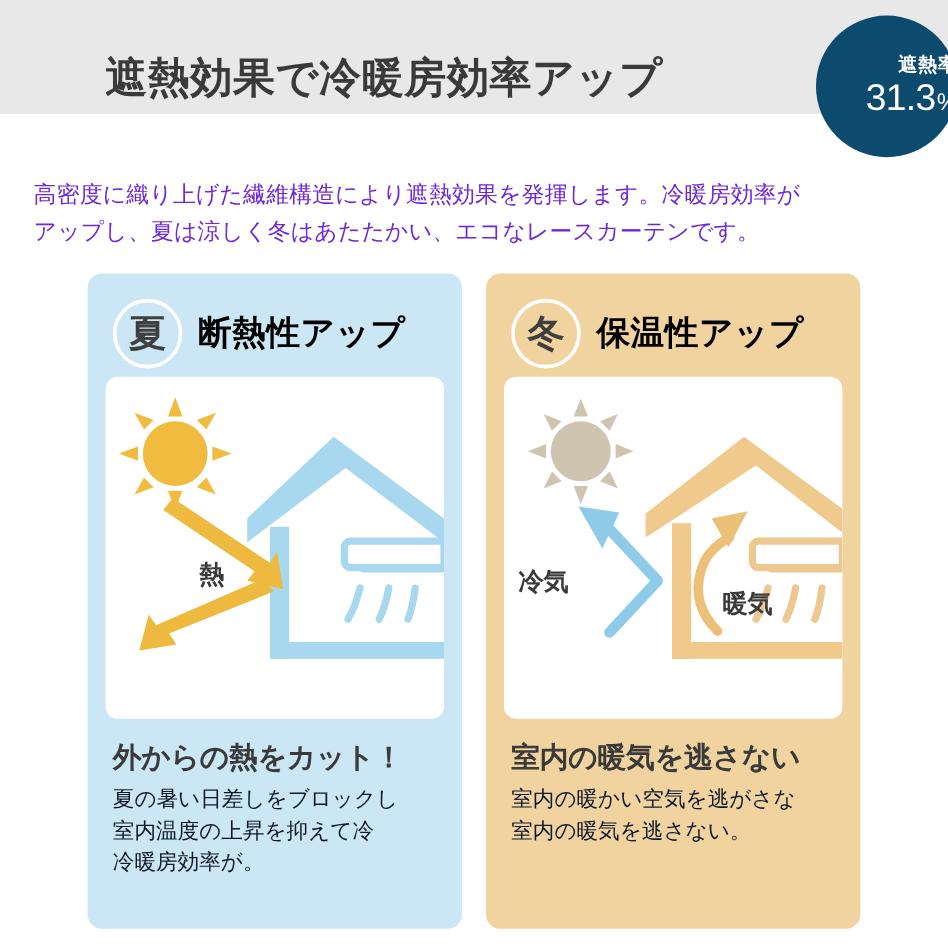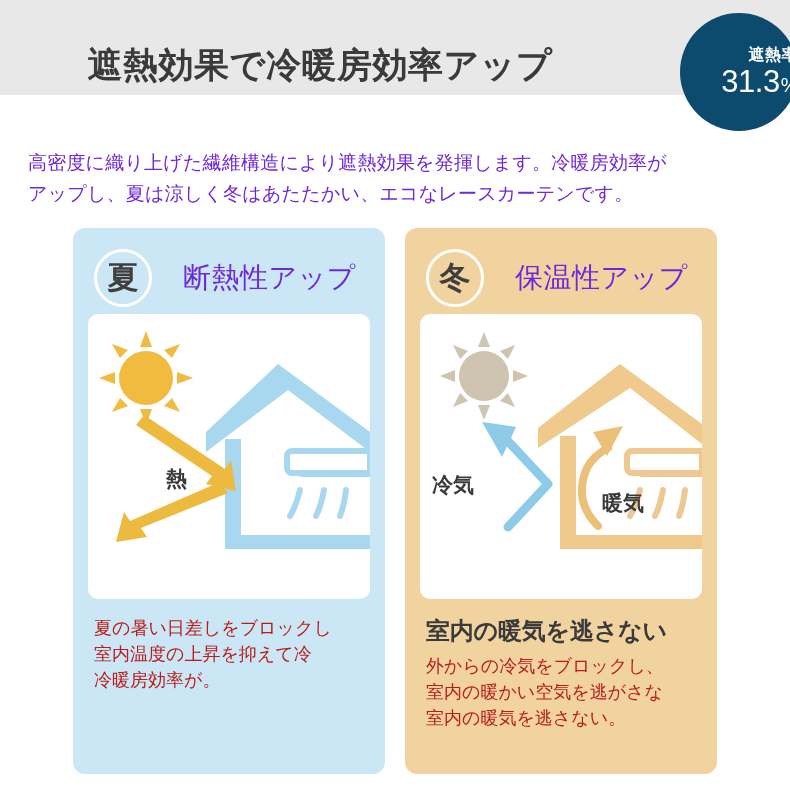--- a/index.html
+++ b/index.html
@@ -117,24 +117,24 @@
     border: 3px solid #ffffff;
     display: flex;
     align-items: center;
     justify-content: center;
     font-size: 31px;
     font-weight: bold;
     color: #3f3f3f;
     box-sizing: border-box;
   }
   .panel-head-title {
-    margin-left: 31px;
+    margin-left: 13px;
     font-size: 28px;
-    font-weight: normal;
-    color: #6d28d9;
+    font-weight: bold;
+    color: #000000;
     letter-spacing: 0.5px;
     white-space: nowrap;
   }
 
   .illustration {
     background: #ffffff;
     border-radius: 10px;
     height: 285px;
     position: relative;
     overflow: hidden;
@@ -147,21 +147,21 @@
     font-size: 24px;
     font-weight: bold;
     color: #3a3a3a;
     letter-spacing: -0.2px;
     white-space: nowrap;
     margin-bottom: 6px;
   }
   .foot-body {
     font-size: 18px;
     line-height: 1.45;
-    color: #b91c1c;
+    color: #0f172a;
     letter-spacing: 0px;
   }
 
   .illo-svg { display: block; width: 100%; height: 100%; }
 </style>
 </head>
 <body>
 
 <div class="header-band">
   <div class="header-title">遮熱効果で冷暖房効率アップ</div>
@@ -225,20 +225,21 @@
 
         <g fill="#eeb93f">
           <polygon points="132,168 140,179 53,214 59,223 28,228 36,198 42,207"></polygon>
         </g>
 
         <text x="78" y="172" font-family="'Liberation Sans', sans-serif" font-size="21" font-weight="bold" fill="#3a3a3a">熱</text>
       </svg>
     </div>
 
     <div class="panel-foot">
+      <div class="foot-title">外からの熱をカット！</div>
       <div class="foot-body">
         <div>夏の暑い日差しをブロックし</div>
         <div>室内温度の上昇を抑えて冷</div>
         <div>冷暖房効率が。</div>
       </div>
     </div>
   </div>
 
   <div class="panel winter">
     <div class="panel-head">
@@ -288,20 +289,19 @@
         <polygon points="62,108 96,113 82,143" fill="#8ecbe8"></polygon>
 
         <text x="12" y="178" font-family="'Liberation Sans', sans-serif" font-size="21" font-weight="bold" fill="#3a3a3a">冷気</text>
         <text x="182" y="196" font-family="'Liberation Sans', sans-serif" font-size="21" font-weight="bold" fill="#3a3a3a">暖気</text>
       </svg>
     </div>
 
     <div class="panel-foot">
       <div class="foot-title">室内の暖気を逃さない</div>
       <div class="foot-body">
-        <div>外からの冷気をブロックし、</div>
         <div>室内の暖かい空気を逃がさな</div>
         <div>室内の暖気を逃さない。</div>
       </div>
     </div>
   </div>
 
 </div>
 
 </body></html>

